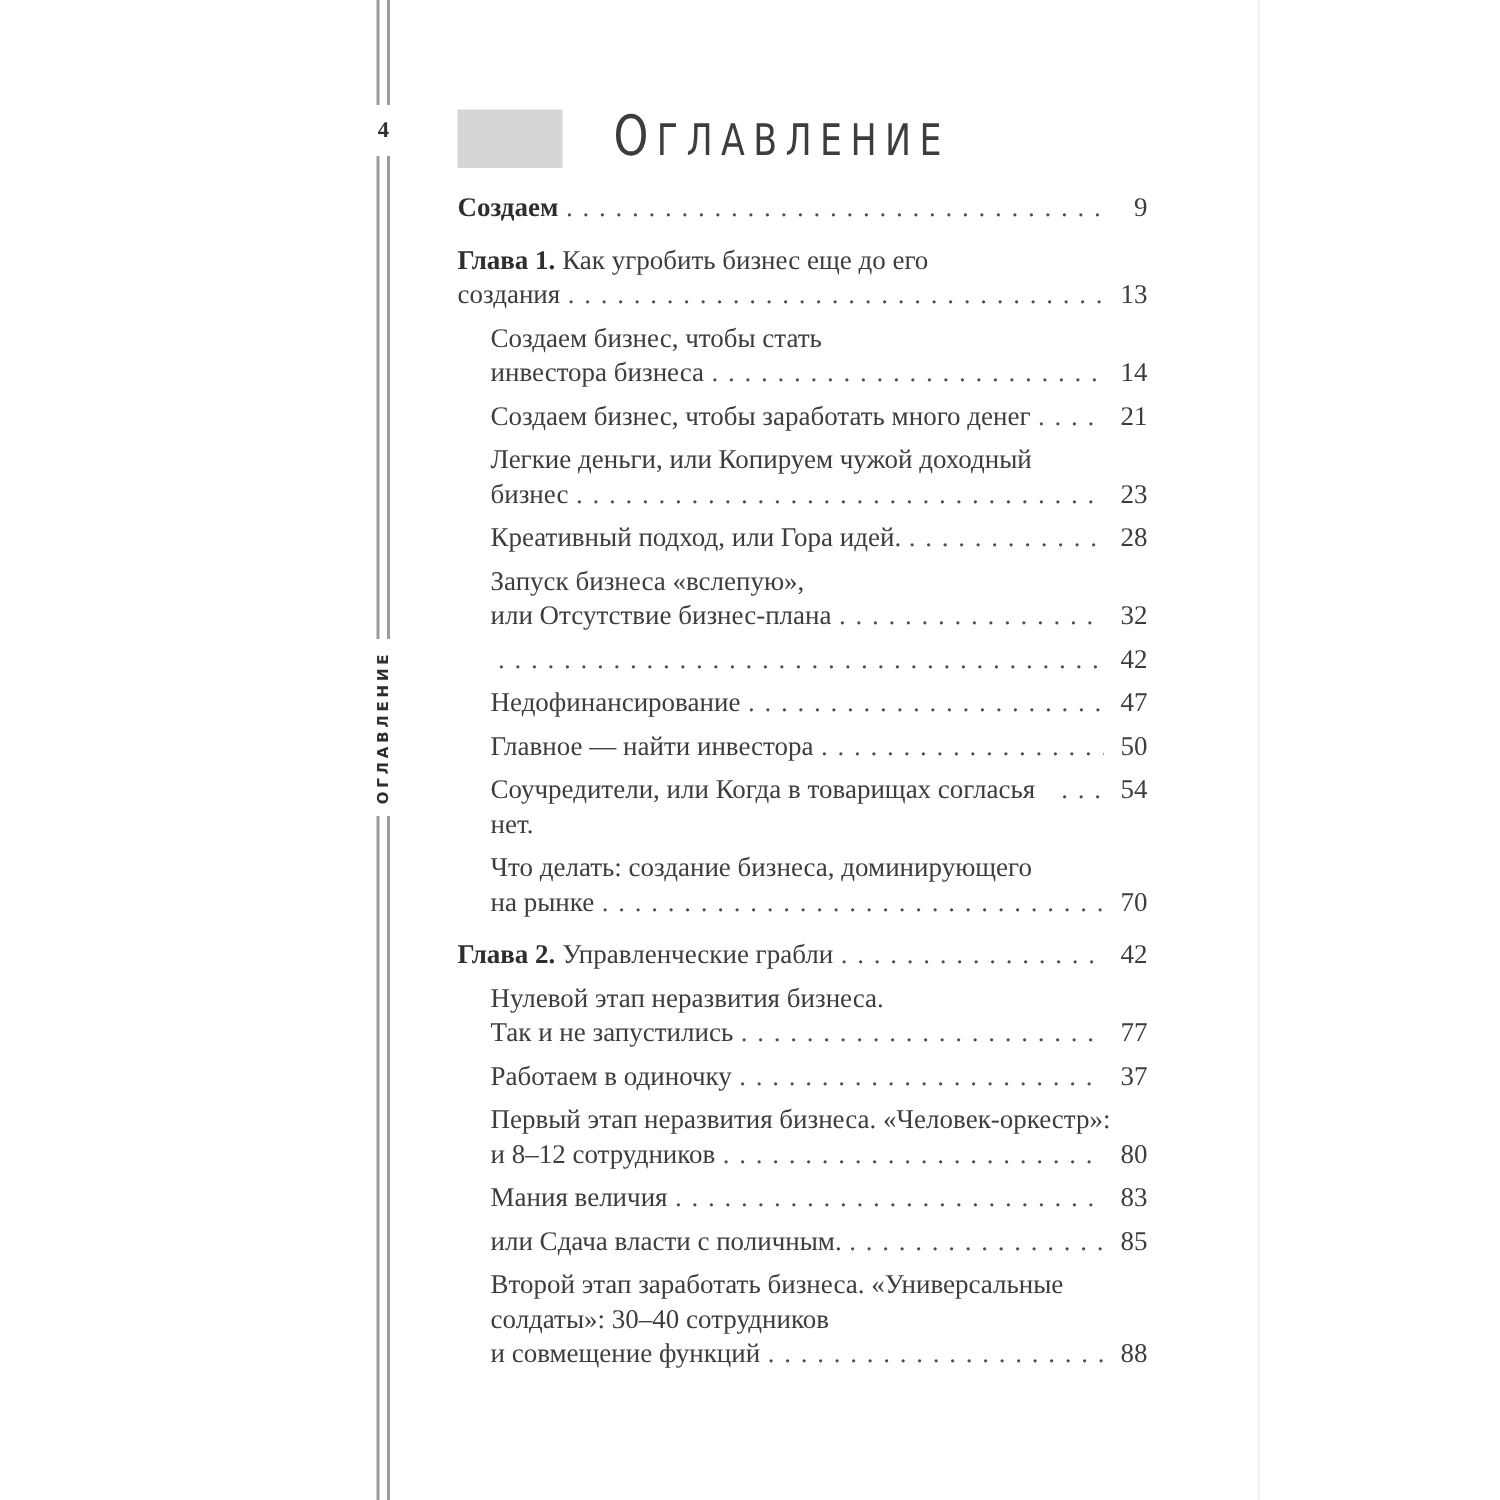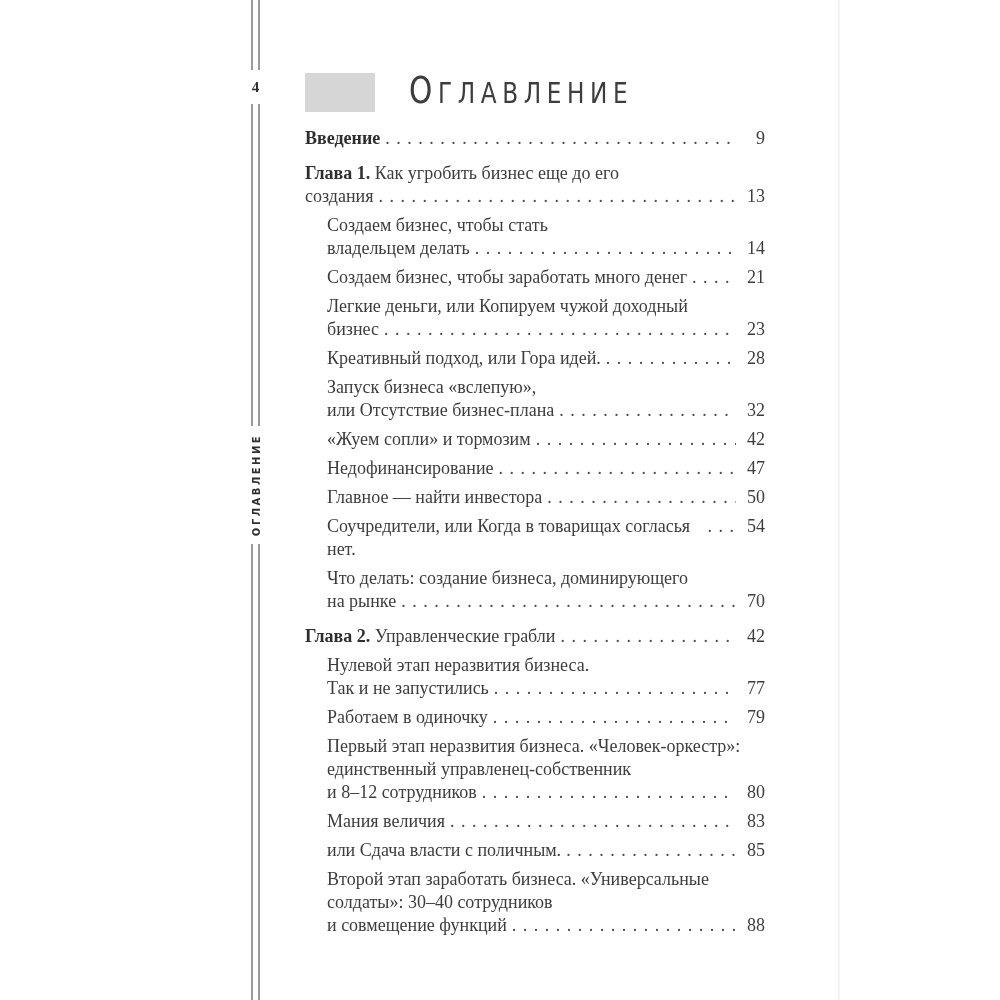--- a/index.html
+++ b/index.html
@@ -73,37 +73,37 @@
 
   <div class="content">
     <div class="header">
       <div class="rect"></div>
       <div class="title"><span class="tfirst">О</span><span class="trest">главление</span></div>
     </div>
 
     <div class="toc">
         <div class="entry intro">
           <div class="row">
-            <span class="text"><span class="b">Введение</span></span>
+            <span class="text"><span class="b">Создаем</span></span>
             <span class="leader"></span>
             <span class="page-num">9</span>
           </div>
         </div>
         <div class="entry chapter">
           <div class="line"><span class="text"><span class="b">Глава 1.</span> Как угробить бизнес еще до его</span></div>
           <div class="row">
             <span class="text">создания</span>
             <span class="leader"></span>
             <span class="page-num">13</span>
           </div>
         </div>
         <div class="entry section">
           <div class="line"><span class="text">Создаем бизнес, чтобы стать</span></div>
           <div class="row">
-            <span class="text">владельцем делать</span>
+            <span class="text">инвестора бизнеса</span>
             <span class="leader"></span>
             <span class="page-num">14</span>
           </div>
         </div>
         <div class="entry section">
           <div class="row">
             <span class="text">Создаем бизнес, чтобы заработать много денег</span>
             <span class="leader"></span>
             <span class="page-num">21</span>
           </div>
@@ -126,21 +126,20 @@
         <div class="entry section">
           <div class="line"><span class="text">Запуск бизнеса «вслепую»,</span></div>
           <div class="row">
             <span class="text">или Отсутствие бизнес-плана</span>
             <span class="leader"></span>
             <span class="page-num">32</span>
           </div>
         </div>
         <div class="entry section">
           <div class="row">
-            <span class="text">«Жуем сопли» и тормозим</span>
             <span class="leader"></span>
             <span class="page-num">42</span>
           </div>
         </div>
         <div class="entry section">
           <div class="row">
             <span class="text">Недофинансирование</span>
             <span class="leader"></span>
             <span class="page-num">47</span>
           </div>
@@ -179,26 +178,25 @@
           <div class="row">
             <span class="text">Так и не запустились</span>
             <span class="leader"></span>
             <span class="page-num">77</span>
           </div>
         </div>
         <div class="entry section">
           <div class="row">
             <span class="text">Работаем в одиночку</span>
             <span class="leader"></span>
-            <span class="page-num">79</span>
+            <span class="page-num">37</span>
           </div>
         </div>
         <div class="entry section">
           <div class="line"><span class="text">Первый этап неразвития бизнеса. «Человек-оркестр»:</span></div>
-          <div class="line"><span class="text">единственный управленец-собственник</span></div>
           <div class="row">
             <span class="text">и 8–12 сотрудников</span>
             <span class="leader"></span>
             <span class="page-num">80</span>
           </div>
         </div>
         <div class="entry section">
           <div class="row">
             <span class="text">Мания величия</span>
             <span class="leader"></span>

